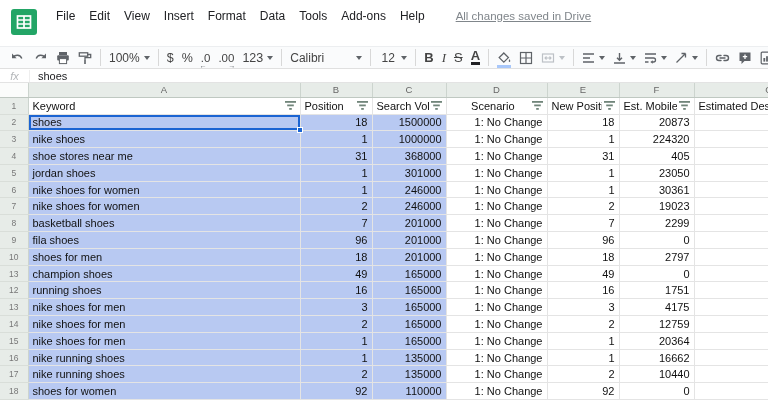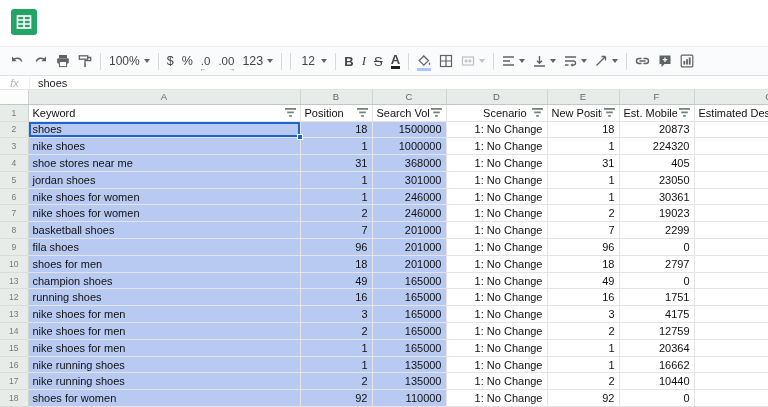--- a/index.html
+++ b/index.html
@@ -13,21 +13,21 @@
   .title-block { margin-left:12px; }
   .title-row { display:flex; align-items:center; height:20px; }
   .doc-title { font-size:14px; color:#202124; }
   .star { color:#d8dadd; font-size:14px; margin-left:11px; line-height:1; }
   .folder { margin-left:9px; display:inline-flex; }
   .menu-row { display:flex; align-items:center; margin-top:1px; }
   .menu-item { font-size:12px; color:#202124; padding:2px 7px; cursor:default; }
   .save-status { font-size:11.5px; color:#80868b; text-decoration:underline; margin-left:24px; white-space:nowrap; }
 
   
-  .toolbar { height:30px; background:#fafbfc; border-top:1px solid #eceef0; border-bottom:1px solid #e0e0e0;
+  .toolbar { height:23px; background:#fafbfc; border-top:1px solid #eceef0; border-bottom:1px solid #e0e0e0;
              display:flex; align-items:center; padding:0 6px; color:#5f6368; }
   .tb-btn { display:flex; align-items:center; justify-content:center; height:24px; padding:0 4px;
             font-size:12px; color:#444; border-radius:2px; position:relative; }
   .tb-divider { width:1px; height:17px; background:#d8d8d8; margin:0 4px; flex:0 0 auto; }
   .caret { width:0; height:0; border-left:3.5px solid transparent; border-right:3.5px solid transparent;
            border-top:4px solid #5f6368; margin-left:4px; }
   .caret.dis { border-top-color:#bdc1c6; }
   .tb-txt { font-size:12.5px; color:#444; }
   .zoom-txt { font-size:12px; }
   .font-name { width:62px; text-align:left; font-size:12px; }
@@ -61,40 +61,52 @@
           font-size:8.5px; color:#777; text-align:center; }
   tr.hdr td { height:17px; }
   tr.r td { height:16.8px; }
   td.cell { border-right:1px solid #e4e4e4; border-bottom:1px solid #e4e4e4; font-size:11px; color:#111;
             padding:0 4px; white-space:nowrap; overflow:hidden; background:#fff; }
   td.cell.sel { background:#b8c9f2; }
   td.cell.num { text-align:right; }
   tr.hdr td.cell { font-weight:normal; }
   .hflex { display:flex; align-items:center; height:100%; }
   .htext { flex:1 1 auto; overflow:hidden; white-space:nowrap; }
-  .htext.right { text-align:right; margin-right:3px; }
+  .htext.right { text-align:right; margin-right:15px; }
   .f-icon { flex:0 0 auto; margin-left:2px; display:inline-flex; }
 
   td.active { position:relative; overflow:visible; }
   .cell-border { position:absolute; inset:0; border:2px solid #1b64d2; pointer-events:none; z-index:2; }
   .fill-handle { position:absolute; right:-3px; bottom:-3px; width:6px; height:6px;
                  background:#1b64d2; border:1px solid #fff; z-index:3; }
 </style>
 </head>
 <body>
 
 <div class="app">
 
   <div class="topbar">
     <svg class="logo" viewBox="0 0 26 26">
       <rect width="26" height="26" rx="3" fill="#23a566"></rect>
       <rect x="6.5" y="7" width="13" height="12" fill="none" stroke="#fff" stroke-width="1.7"></rect>
       <path d="M6.5 11h13 M6.5 15h13 M13 7v12" stroke="#fff" stroke-width="1.7"></path>
     </svg>
     <div class="title-block">
+      <div class="menu-row">
+        <span class="menu-item">File</span>
+          <span class="menu-item">Edit</span>
+          <span class="menu-item">View</span>
+          <span class="menu-item">Insert</span>
+          <span class="menu-item">Format</span>
+          <span class="menu-item">Data</span>
+          <span class="menu-item">Tools</span>
+          <span class="menu-item">Add-ons</span>
+          <span class="menu-item">Help</span>
+          <span class="save-status" id="save-status">All changes saved in Drive</span>
+      </div>
     </div>
   </div>
 
   <div class="toolbar">
     <div class="tb-btn">
       <svg width="15" height="14" viewBox="0 0 15 14">
           <path d="M3.2 6.2c2-2.8 7-2.8 8.6 1.2" fill="none" stroke="#5f6368" stroke-width="1.4"></path>
           <path d="M2 2.6v4.6h4.6z" fill="#5f6368"></path>
         </svg>
     </div>
@@ -134,20 +146,24 @@
         <span class="dec"><span>.0</span><span class="mini l">←</span></span>
       </div>
     <div class="tb-btn">
         <span class="dec"><span>.00</span><span class="mini r">→</span></span>
       </div>
     <div class="tb-btn">
         <span class="tb-txt">123</span>
         <span class="caret"></span>
       </div>
     <div class="tb-divider"></div>
+    <div class="tb-btn">
+      <span class="font-name">Calibri</span>
+        <span class="caret"></span>
+    </div>
     <div class="tb-divider"></div>
     <div class="tb-btn">
       <span class="size-txt">12</span>
         <span class="caret"></span>
     </div>
     <div class="tb-divider"></div>
     <div class="tb-btn">
         <span class="glyph-b">B</span>
       </div>
     <div class="tb-btn">

